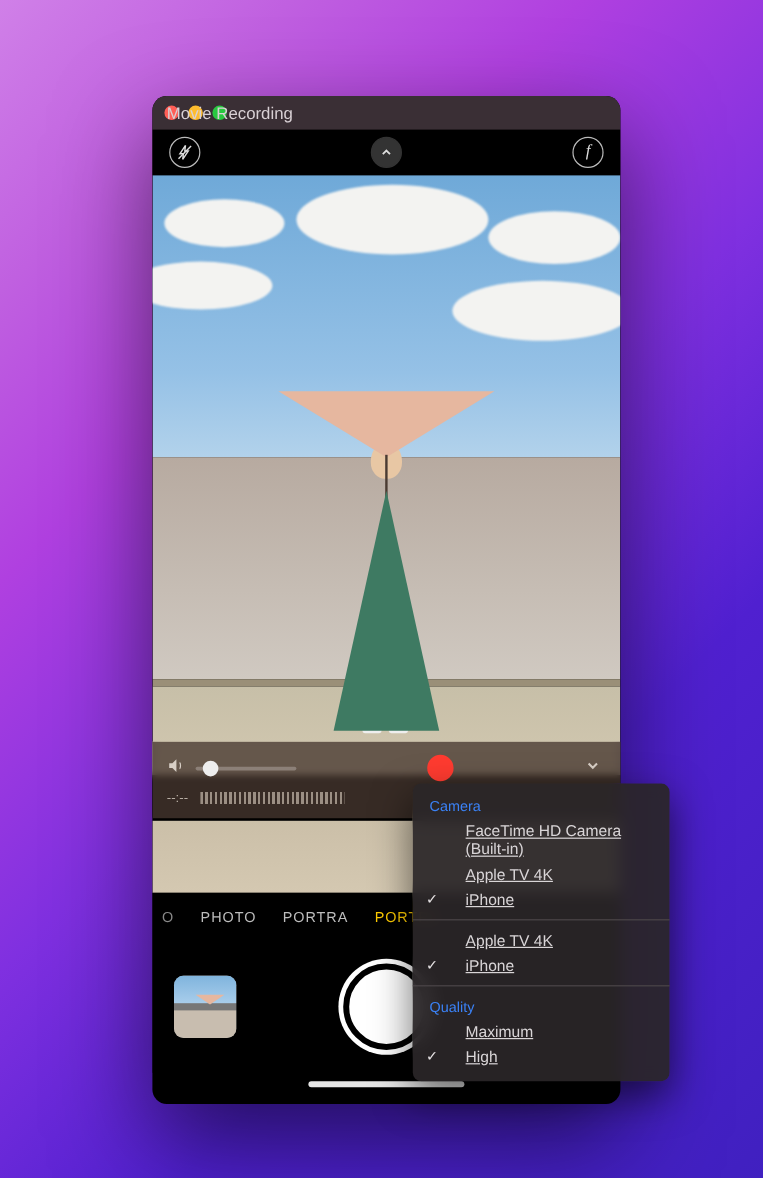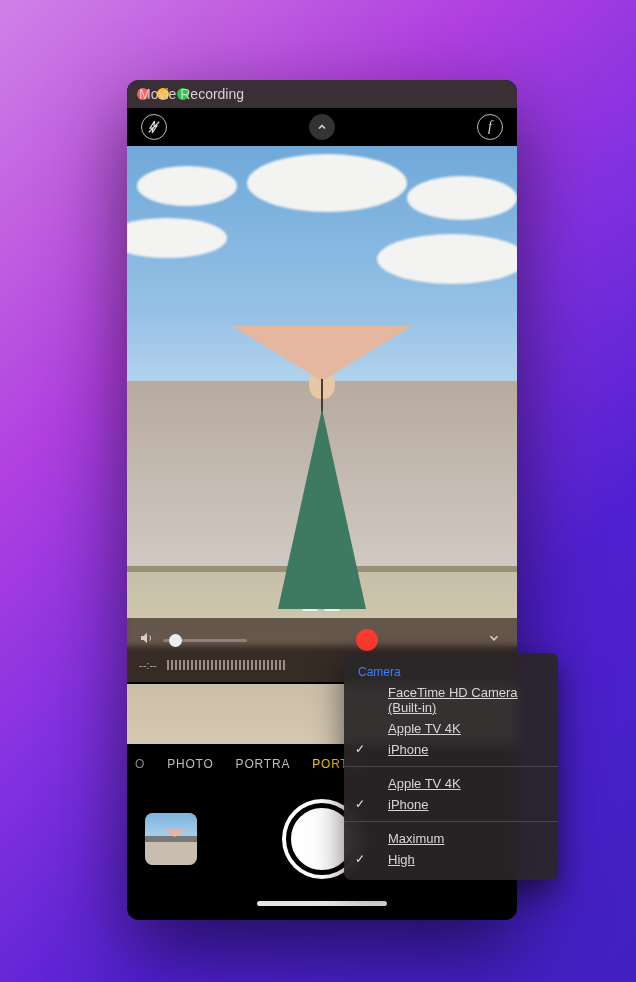--- a/index.html
+++ b/index.html
@@ -256,15 +256,16 @@
 
 <div class="menu">
   <div class="sec-title">Camera</div>
   <div class="item">FaceTime HD Camera (Built-in)</div>
   <div class="item">Apple TV 4K</div>
   <div class="item checked">iPhone</div>
   <hr>
   <div class="item">Apple TV 4K</div>
   <div class="item checked">iPhone</div>
   <hr>
+  <div class="sec-title">Quality</div>
   <div class="item">Maximum</div>
   <div class="item checked">High</div>
 </div>
 
 </body></html>

